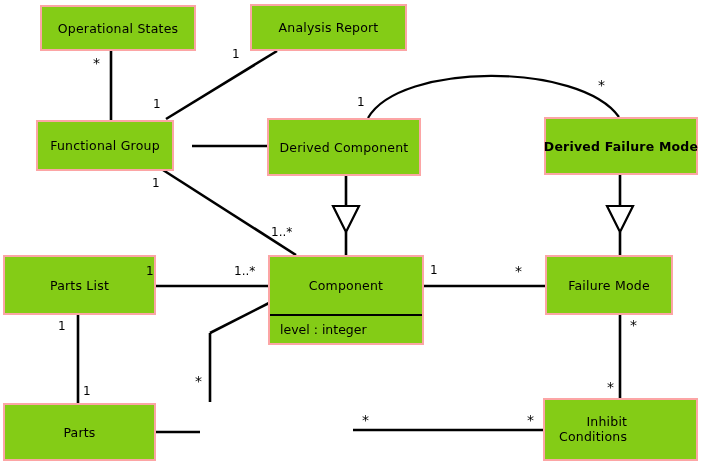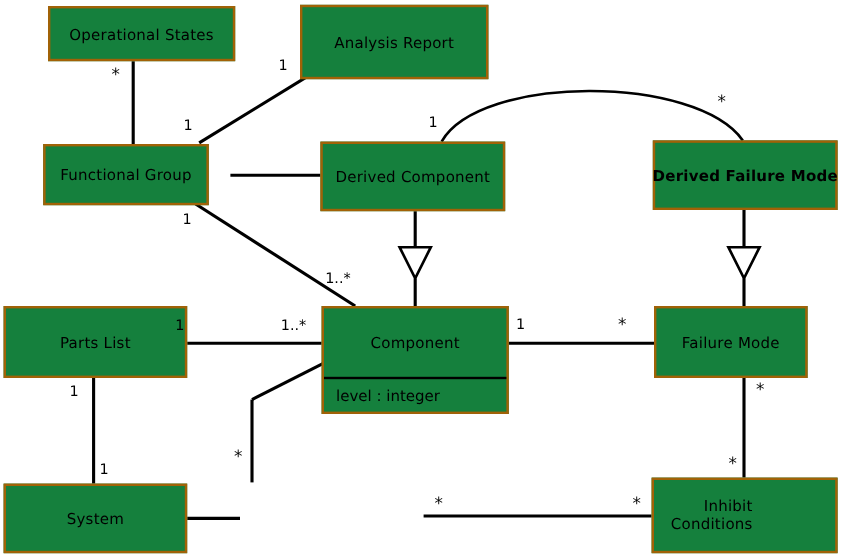--- a/index.html
+++ b/index.html
@@ -20,22 +20,22 @@
   #edge-layer {
     position: absolute;
     left: 0;
     top: 0;
     width: 702px;
     height: 464px;
   }
   .uml-class {
     position: absolute;
     box-sizing: border-box;
-    border: 2px solid #a16207;
-    background: #15803d;
+    border: 2px solid #fca5a5;
+    background: #84cc16;
     display: flex;
     flex-direction: column;
     z-index: 5;
   }
   .class-name {
     flex: 1 1 auto;
     display: flex;
     align-items: center;
     justify-content: center;
     font-size: 12.5px;
@@ -116,21 +116,21 @@
 
     <line x1="620" y1="315" x2="620" y2="398" stroke="#000" stroke-width="2.6"></line>
 
     <line x1="353" y1="430" x2="543" y2="430" stroke="#000" stroke-width="2.6"></line>
   </svg>
 
   <div class="uml-class" style="left:40px; top:5px; width:156px; height:46px;">
     <div class="class-name">Operational States</div>
   </div>
 
-  <div class="uml-class" style="left:250px; top:4px; width:157px; height:62px;">
+  <div class="uml-class" style="left:250px; top:4px; width:157px; height:47px;">
     <div class="class-name">Analysis Report</div>
   </div>
 
   <div class="uml-class" style="left:36px; top:120px; width:138px; height:51px;">
     <div class="class-name">Functional Group</div>
   </div>
 
   <div class="uml-class" style="left:267px; top:118px; width:154px; height:58px;">
     <div class="class-name">Derived Component</div>
   </div>
@@ -146,21 +146,21 @@
 
   <div class="uml-class" style="left:3px; top:255px; width:153px; height:60px;">
     <div class="class-name">Parts List</div>
   </div>
 
   <div class="uml-class" style="left:545px; top:255px; width:128px; height:60px;">
     <div class="class-name">Failure Mode</div>
   </div>
 
   <div class="uml-class" style="left:3px; top:403px; width:153px; height:58px;">
-    <div class="class-name">System</div>
+    <div class="class-name">Parts</div>
   </div>
 
 
   <div class="uml-class" style="left:543px; top:398px; width:155px; height:63px;">
     <div class="class-name two-line">Inhibit
 Conditions</div>
   </div>
 
   <div class="mult star" style="left:93px; top:56px;">*</div>
   <div class="mult" style="left:153px; top:98px;">1</div>

